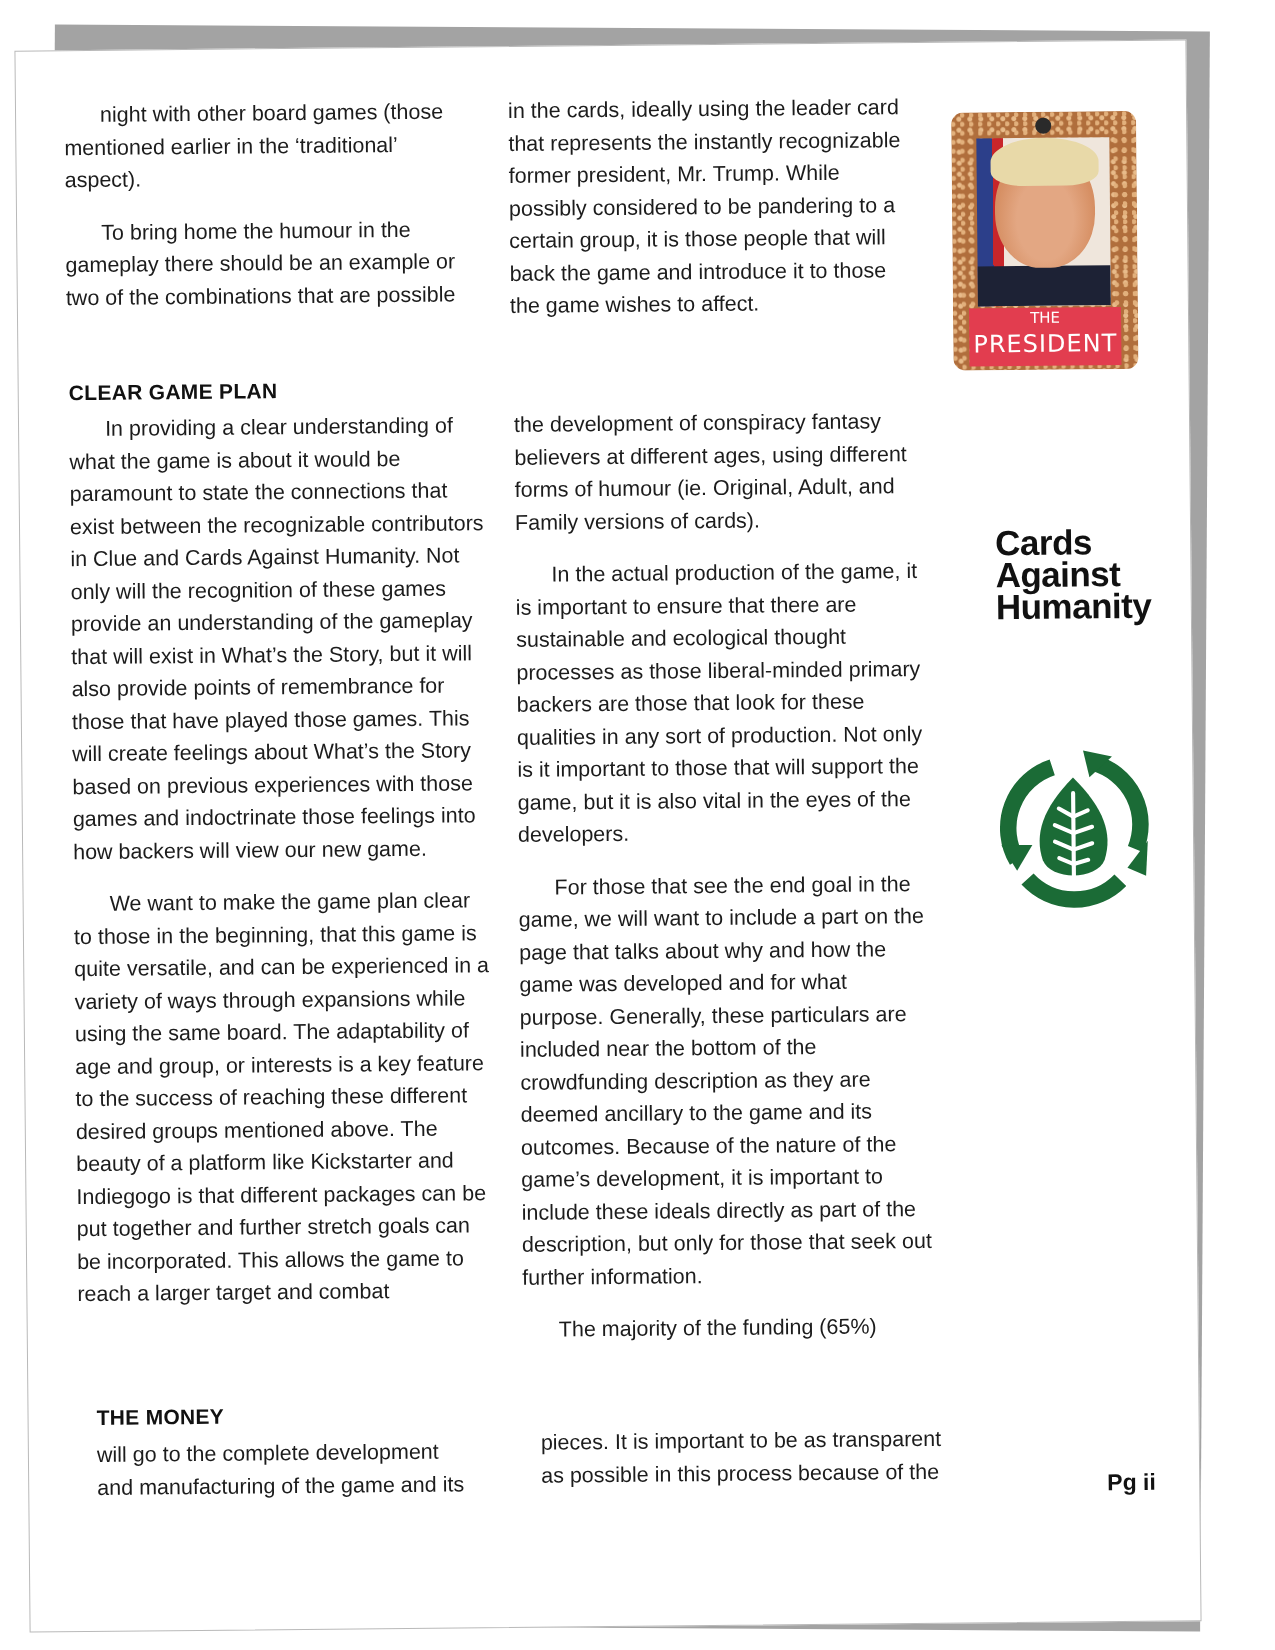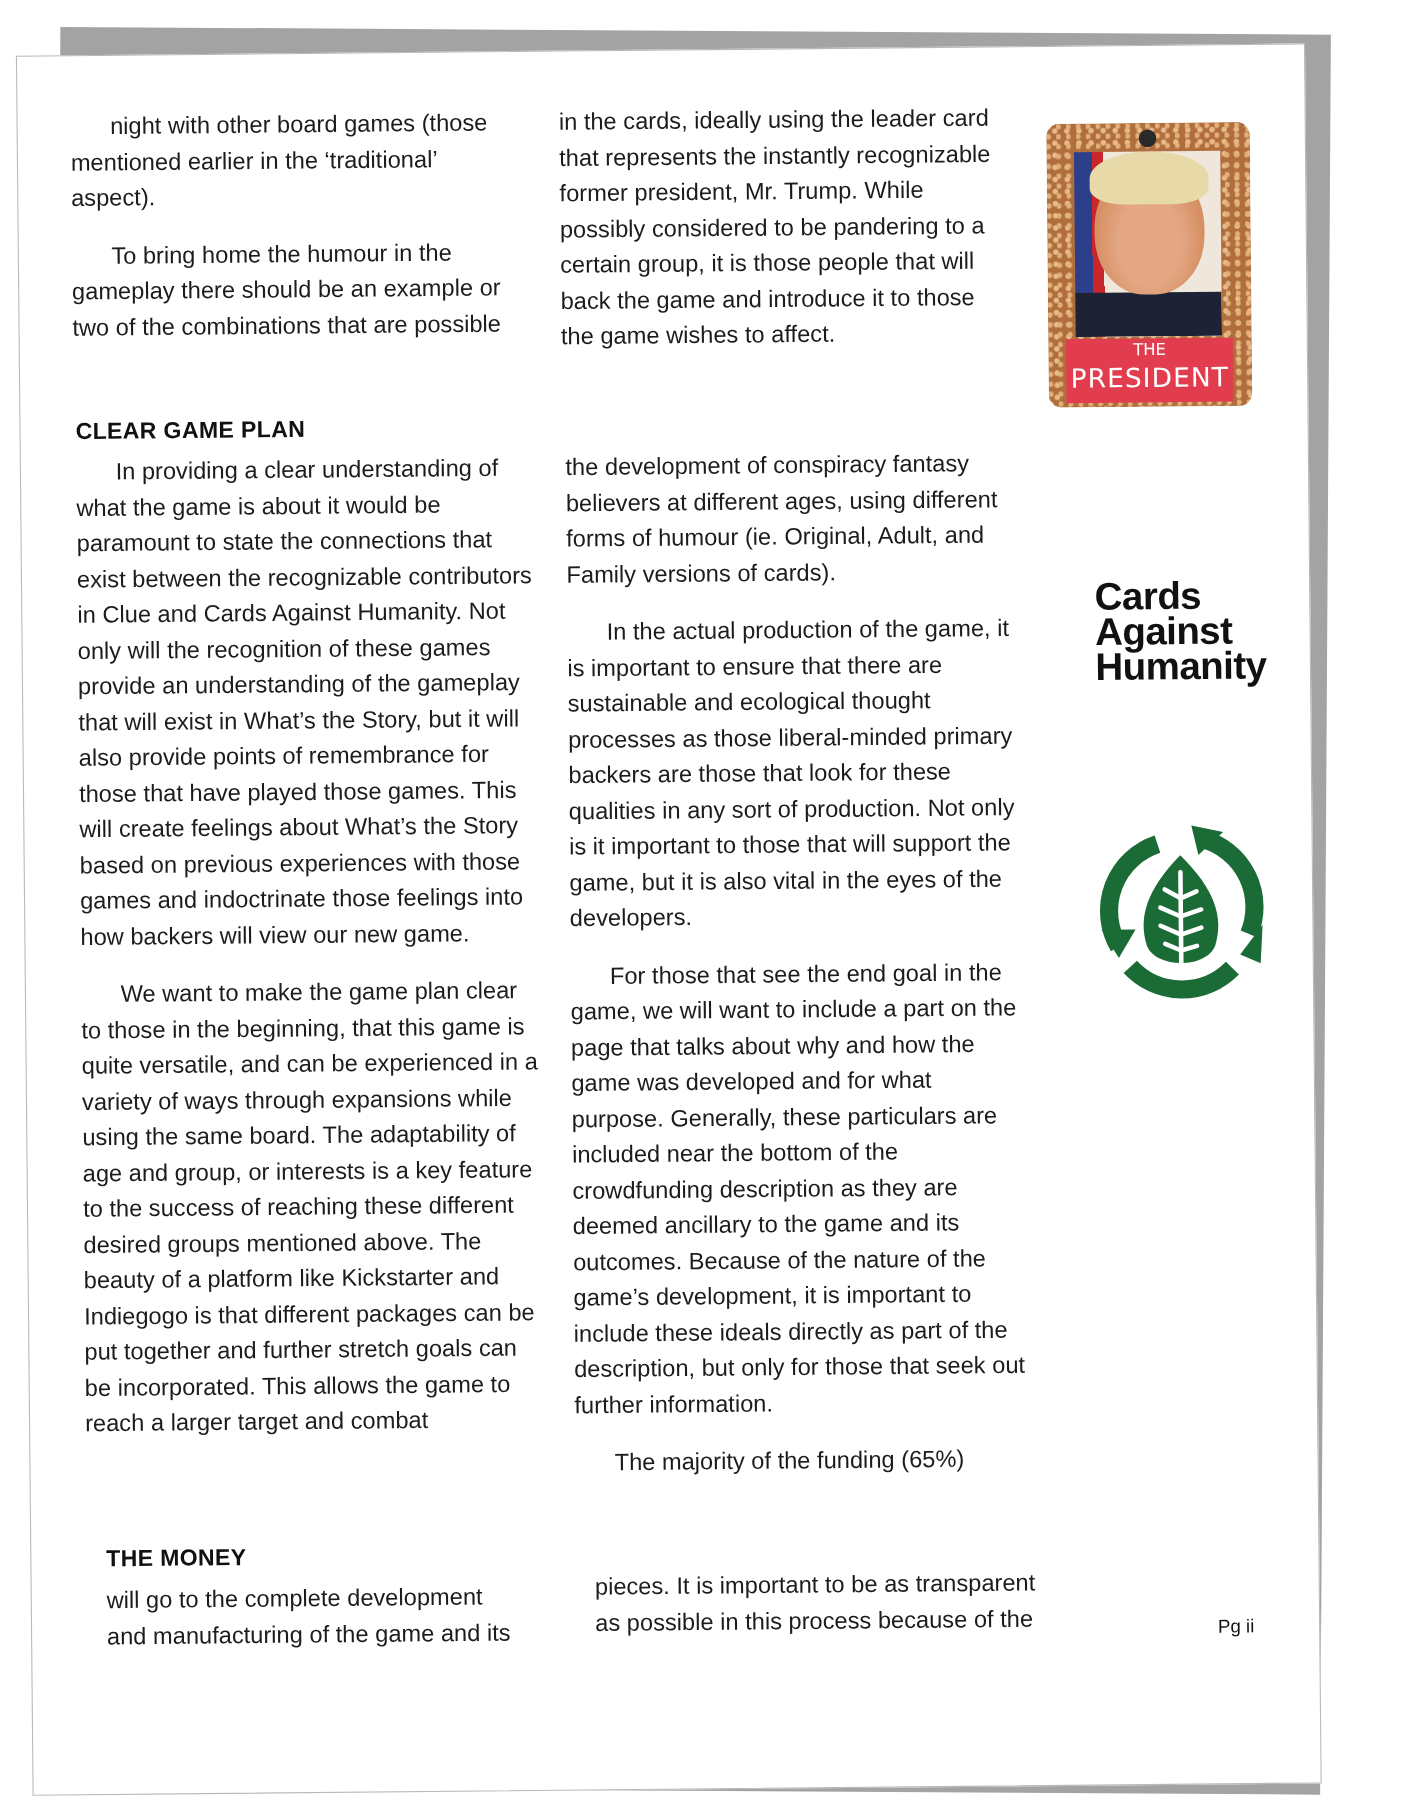--- a/index.html
+++ b/index.html
@@ -26,21 +26,21 @@
   .hair { position:absolute; left:14px; top:0px; width:108px; height:48px; border-radius:50% 50% 30% 30%; background:#e8d9a8; }
   .suit { position:absolute; left:0; bottom:0; width:133px; height:40px; background:#1d2235; }
   .pin { position:absolute; left:84px; top:6px; width:16px; height:16px; border-radius:50%; background:#2a2a2a; }
   .banner { position:absolute; left:16px; top:196px; width:152px; height:58px; background:#e23d4f;
             color:#fff; text-align:center; font-family:"DejaVu Sans", sans-serif; }
   .banner .the { font-size:15px; line-height:20px; }
   .banner .pres { font-size:24px; line-height:32px; letter-spacing:1px; }
   .cah { position:absolute; left:975px; top:485px; font-family:"Liberation Sans", sans-serif;
          font-weight:bold; font-size:35px; line-height:32px; color:#111; letter-spacing:-0.5px; }
   .leaf { position:absolute; left:968px; top:705px; width:165px; height:165px; }
-  .pg { position:absolute; left:1100px; top:1475px; font-weight:normal; font-size:17px; color:#111; }
+  .pg { position:absolute; left:1100px; top:1475px; font-weight:bold; font-size:23px; color:#111; }
 </style>
 </head>
 <body>
 
 <div class="shadow"></div>
 <div class="paper">
 
   <div class="col" style="left:48px; top:48px; width:410px;">
     <p class="indent">night with other board games (those mentioned earlier in the ‘traditional’ aspect).</p>
     <p class="indent">To bring home the humour in the gameplay there should be an example or two of the combinations that are possible</p>

